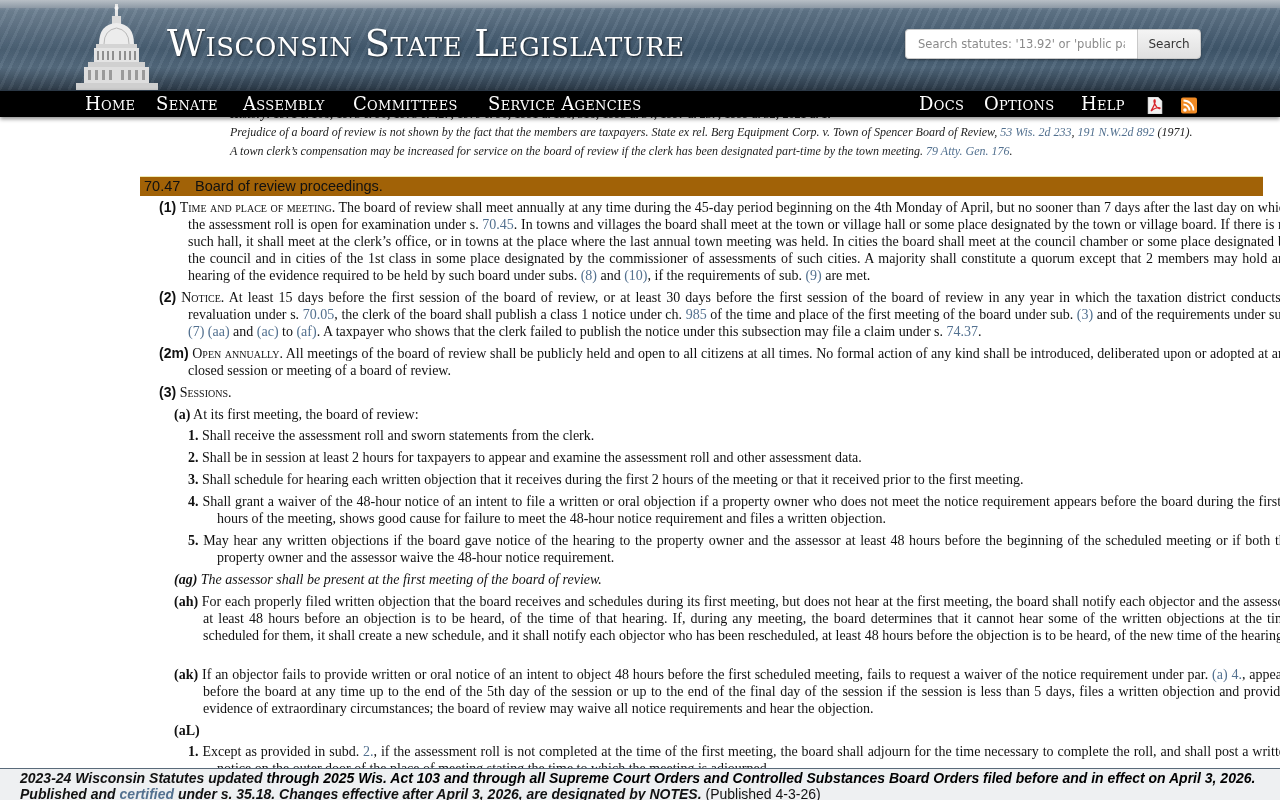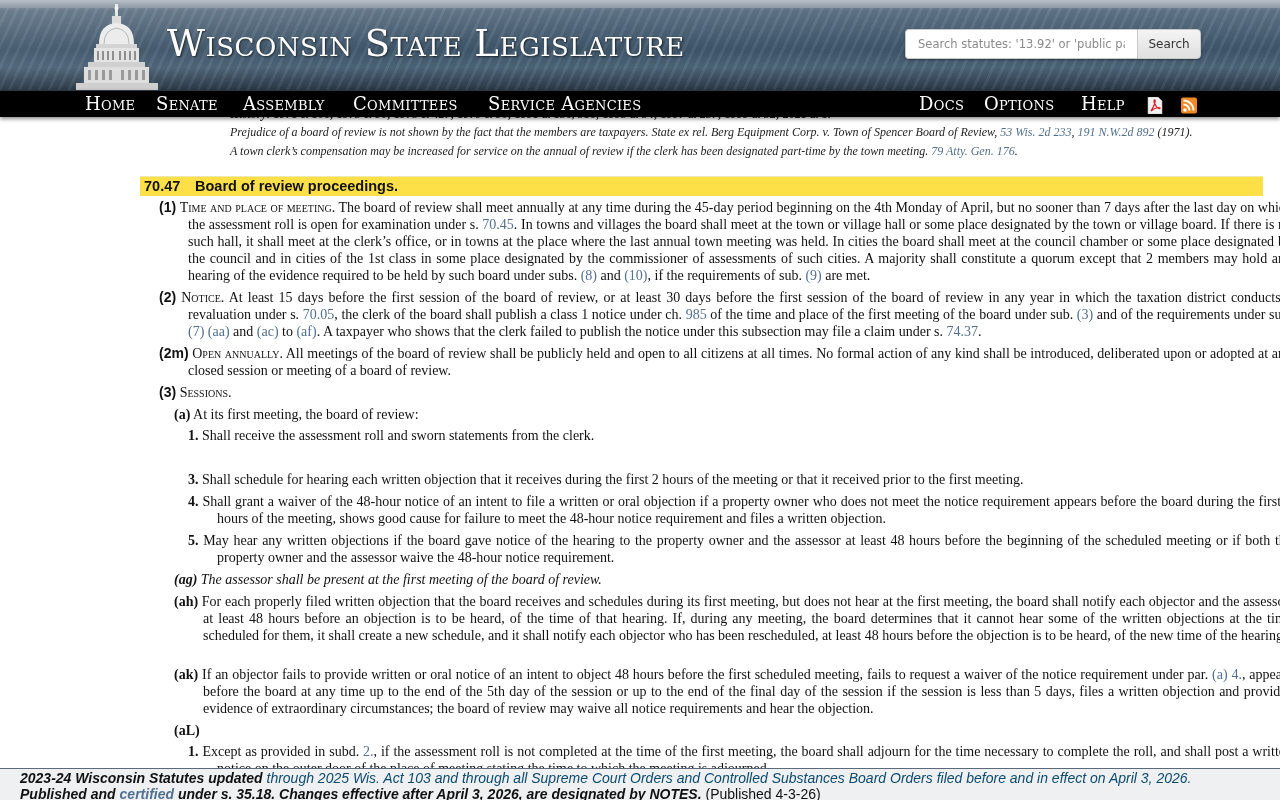--- a/index.html
+++ b/index.html
@@ -62,42 +62,42 @@
   .content {
     position:absolute; left:0; top:100px; width:1280px; height:668px; overflow:hidden;
     font-size:14px; line-height:17px;
   }
   .note-line {
     position:absolute; left:230px; font-size:12px; line-height:15px; color:#222; white-space:nowrap;font-style:italic;
   }
   a.ref { color:#52708f; text-decoration:none; }
   .section-head {
     position:absolute; left:140px; top:76px; width:1123px; height:19px;
-    background:#fde047; border-top:1px solid #eee9b0;
-    font-family:"Liberation Sans", sans-serif; font-weight:bold; font-size:14.5px; line-height:19px;
+    background:#a16207; border-top:1px solid #eee9b0;
+    font-family:"Liberation Sans", sans-serif; font-weight:normal; font-size:14.5px; line-height:19px;
   }
   .section-head .num { position:absolute; left:4px; }
   .section-head .ttl { position:absolute; left:55px; }
   .para {
     position:absolute; text-align:justify; text-align-last:left;
   }
   .sub-num {
     font-family:"Liberation Sans", sans-serif; font-weight:bold; font-size:14px;
   }
   .sc { font-variant:small-caps; }
   .b { font-weight:bold; }
   
   .footer {
     position:absolute; left:0; top:768px; width:1280px; height:32px;
     background:#eef0f2; border-top:1px solid #5a6a7a; z-index:7;
     font-family:"Liberation Sans", sans-serif; font-size:14px; line-height:16px;
     padding-left:20px; box-sizing:border-box; padding-top:1px;
   }
   .footer .bi { font-weight:bold; font-style:italic; color:#111; }
-  .footer .red { color:#0c4a6e; font-weight:normal; font-style:italic; }
+  .footer .red { color:#000000; font-weight:bold; font-style:italic; }
   .footer a.cert { color:#52708f; text-decoration:none; font-weight:bold; font-style:italic; }
 </style>
 </head>
 <body>
 
 <div class="masthead">
   <svg class="capitol" viewBox="0 0 90 86">
     <rect x="43" y="0" width="3" height="12" fill="#e8e8e8"></rect>
     <circle cx="44.5" cy="4" r="2" fill="#f4f4f4"></circle>
     <path d="M40 12 h9 v10 h-9z" fill="#dcdcdc"></path>
@@ -161,21 +161,21 @@
 </div>
 
 <div class="content">
 
   <div class="note-line" style="top:7px; font-weight:bold;">History: 1971 c. 106; 1973 c. 90; 1975 c. 427; 1979 c. 90; 1991 a. 156, 316; 1995 a. 34; 1997 a. 237; 1999 a. 32; 2021 a. 1.</div>
 
   <div class="note-line" style="top:25px;">
     <span>Prejudice of a board of review is not shown by the fact that the members are taxpayers. State ex rel. Berg Equipment Corp. v. Town of Spencer Board of Review, </span><a class="ref">53 Wis. 2d 233</a><span>, </span><a class="ref">191 N.W.2d 892</a><span> (1971).</span>
   </div>
   <div class="note-line" style="top:44px;">
-    <span>A town clerk’s compensation may be increased for service on the annual of review if the clerk has been designated part-time by the town meeting. </span><a class="ref">79 Atty. Gen. 176</a><span>.</span>
+    <span>A town clerk’s compensation may be increased for service on the board of review if the clerk has been designated part-time by the town meeting. </span><a class="ref">79 Atty. Gen. 176</a><span>.</span>
   </div>
 
   <div class="section-head">
     <span class="num">70.47</span>
     <span class="ttl">Board of review proceedings.</span>
   </div>
 
   <div class="para" style="left:159px; top:99px; width:1104px; padding-left:29px; text-indent:-29px;">
     <span class="sub-num">(1)</span>
     <span class="sc">Time and place of meeting.</span><span> The board of review shall meet annually at any time during the 45-day period beginning on the 4th Monday of April, but no sooner than 7 days after the last day on which the assessment roll is open for examination under s. </span><a class="ref">70.45</a><span>. In towns and villages the board shall meet at the town or village hall or some place designated by the town or village board. If there is no such hall, it shall meet at the clerk’s office, or in towns at the place where the last annual town meeting was held. In cities the board shall meet at the council chamber or some place designated by the council and in cities of the 1st class in some place designated by the commissioner of assessments of such cities. A majority shall constitute a quorum except that 2 members may hold any hearing of the evidence required to be held by such board under subs. </span><a class="ref">(8)</a><span> and </span><a class="ref">(10)</a><span>, if the requirements of sub. </span><a class="ref">(9)</a><span> are met.</span>
@@ -196,20 +196,23 @@
     <span class="sc">Sessions.</span>
   </div>
 
   <div class="para" style="left:174px; top:306px; width:1089px;">
     <span class="b">(a)</span><span> At its first meeting, the board of review:</span>
   </div>
 
   <div class="para" style="left:188px; top:327px; width:1075px; padding-left:15px; text-indent:-15px;">
     <span class="b">1.</span><span> Shall receive the assessment roll and sworn statements from the clerk.</span>
   </div>
+  <div class="para" style="left:188px; top:349px; width:1075px; padding-left:15px; text-indent:-15px;">
+    <span class="b">2.</span><span> Shall be in session at least 2 hours for taxpayers to appear and examine the assessment roll and other assessment data.</span>
+  </div>
   <div class="para" style="left:188px; top:371px; width:1075px; padding-left:15px; text-indent:-15px;">
     <span class="b">3.</span><span> Shall schedule for hearing each written objection that it receives during the first 2 hours of the meeting or that it received prior to the first meeting.</span>
   </div>
   <div class="para" style="left:188px; top:393px; width:1075px; padding-left:29px; text-indent:-29px;">
     <span class="b">4.</span><span> Shall grant a waiver of the 48-hour notice of an intent to file a written or oral objection if a property owner who does not meet the notice requirement appears before the board during the first 2 hours of the meeting, shows good cause for failure to meet the 48-hour notice requirement and files a written objection.</span>
   </div>
   <div class="para" style="left:188px; top:432px; width:1075px; padding-left:29px; text-indent:-29px;">
     <span class="b">5.</span><span> May hear any written objections if the board gave notice of the hearing to the property owner and the assessor at least 48 hours before the beginning of the scheduled meeting or if both the property owner and the assessor waive the 48-hour notice requirement.</span>
   </div>
 

